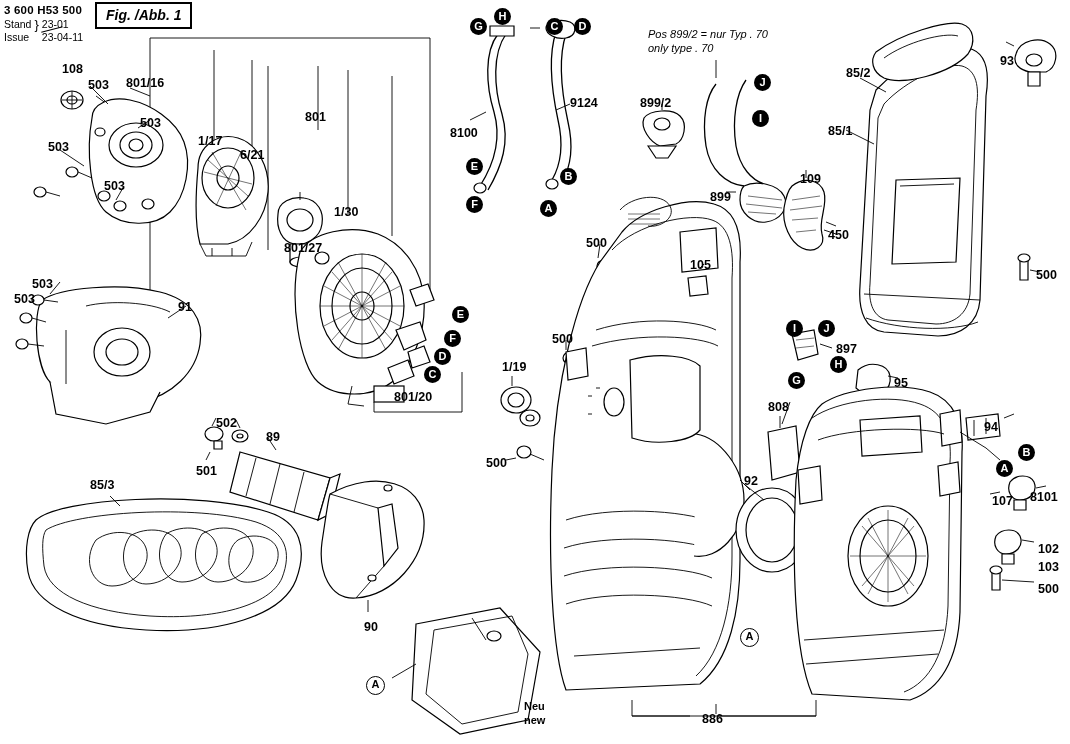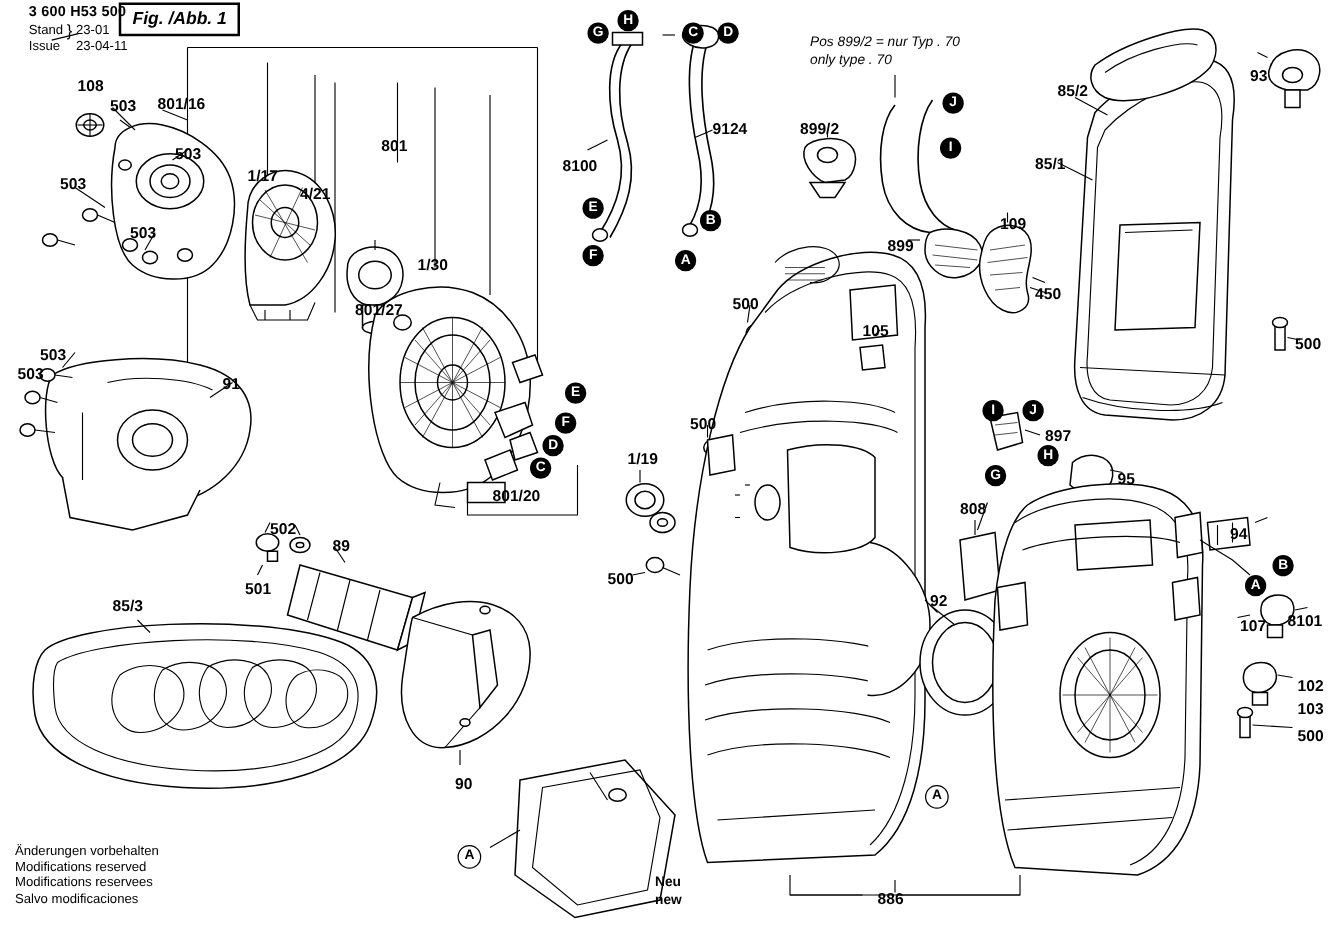--- a/index.html
+++ b/index.html
@@ -1,21 +1,21 @@
 <!DOCTYPE html>
 <html><head>
 <meta charset="utf-8">
 <style>
   html,body{margin:0;padding:0;background:#fff;}
   body{width:1070px;height:744px;position:relative;overflow:hidden;
        font-family:"Liberation Sans", sans-serif; color:#000;}
   .sheet{position:absolute;left:0;top:0;width:1070px;height:744px;}
 
   
-  .hdr{position:absolute;left:4px;top:4px;font-size:11px;line-height:13px;margin-left:19px;}
+  .hdr{position:absolute;left:4px;top:4px;font-size:11px;line-height:13px;}
   .hdr .line1{font-weight:bold;font-size:11.5px;letter-spacing:.2px;}
   .hdr table{border-collapse:collapse;font-size:10.5px;margin-top:1px;}
   .hdr td{padding:0 2px 0 0;white-space:nowrap;}
   .hdr .brace{font-size:13px;padding:0 3px 0 1px;}
   .strike{position:absolute;left:41px;top:29px;width:22px;height:1px;background:#000;
           transform:rotate(-14deg);}
 
   .figbox{position:absolute;left:95px;top:2px;border:2px solid #000;padding:2px 9px 3px 9px;}
   .figbox span{font-style:italic;font-weight:bold;font-size:14px;}
 
@@ -464,36 +464,30 @@
   <div class="figbox">
     <span>Fig. /Abb. 1</span>
   </div>
 
   <div class="note it" style="left:648px;top:28px;">Pos 899/2  =   nur Typ . 70</div>
   <div class="note it" style="left:648px;top:42px;">only type . 70</div>
 
   <div class="lab sm" style="left:524px;top:700px;">Neu</div>
   <div class="lab sm" style="left:524px;top:714px;text-align:center;">new</div>
 
-  <div class="foot">
-    <div>Änderungen vorbehalten</div>
-    <div>Modifications reserved</div>
-    <div>Modifications reservees</div>
-    <div>Salvo modificaciones</div>
-  </div>
 
   <div id="callout-layer">
       <div class="lab" style="left: 62px; top: 62px;">108</div>
       <div class="lab" style="left: 88px; top: 78px;">503</div>
       <div class="lab" style="left: 126px; top: 76px;">801/16</div>
       <div class="lab" style="left: 140px; top: 116px;">503</div>
       <div class="lab" style="left: 48px; top: 140px;">503</div>
       <div class="lab" style="left: 104px; top: 179px;">503</div>
       <div class="lab" style="left: 198px; top: 134px;">1/17</div>
-      <div class="lab" style="left: 240px; top: 148px;">4/21</div>
+      <div class="lab" style="left: 240px; top: 148px;">6/21</div>
       <div class="lab" style="left: 305px; top: 110px;">801</div>
       <div class="lab" style="left: 284px; top: 193px; margin-top: 48px;">801/27</div>
       <div class="lab" style="left: 334px; top: 205px;">1/30</div>
       <div class="lab" style="left: 32px; top: 277px;">503</div>
       <div class="lab" style="left: 14px; top: 292px;">503</div>
       <div class="lab" style="left: 178px; top: 300px;">91</div>
       <div class="lab" style="left: 394px; top: 390px;">801/20</div>
       <div class="lab" style="left: 216px; top: 416px; text-align: center;">502</div>
       <div class="lab" style="left: 196px; top: 464px;">501</div>
       <div class="lab" style="left: 266px; top: 430px;">89</div>

